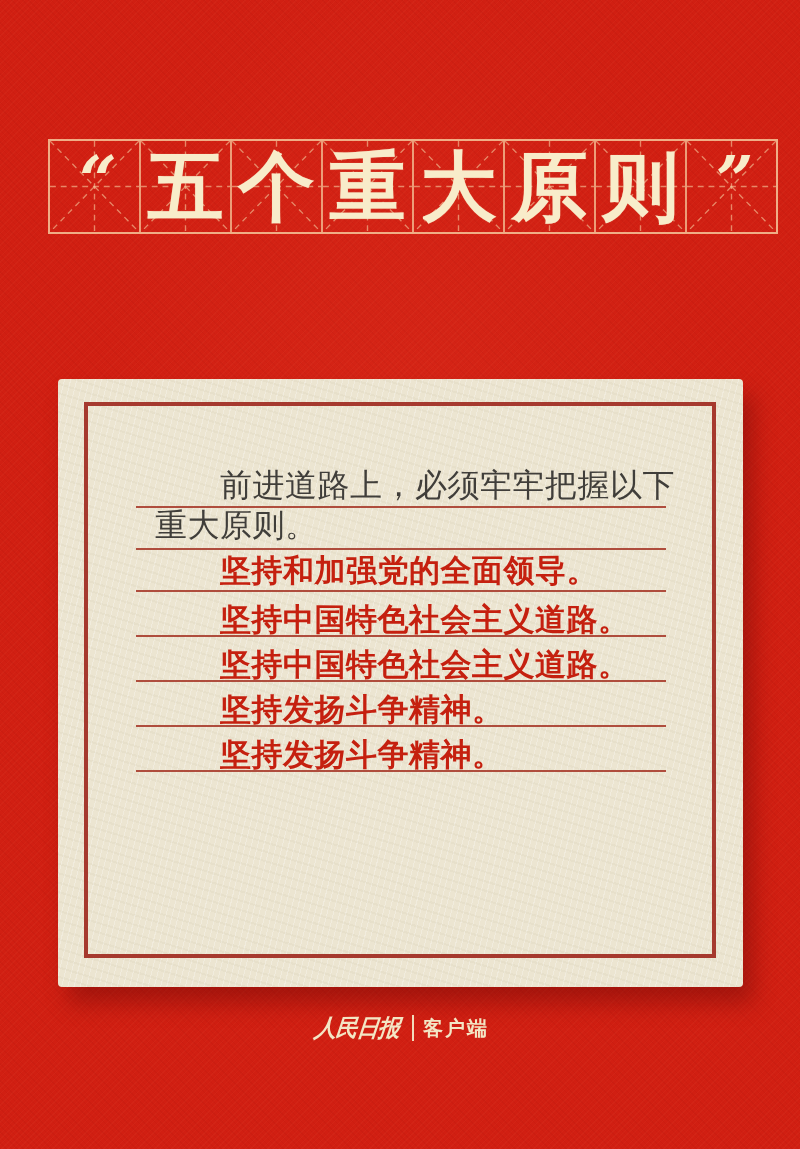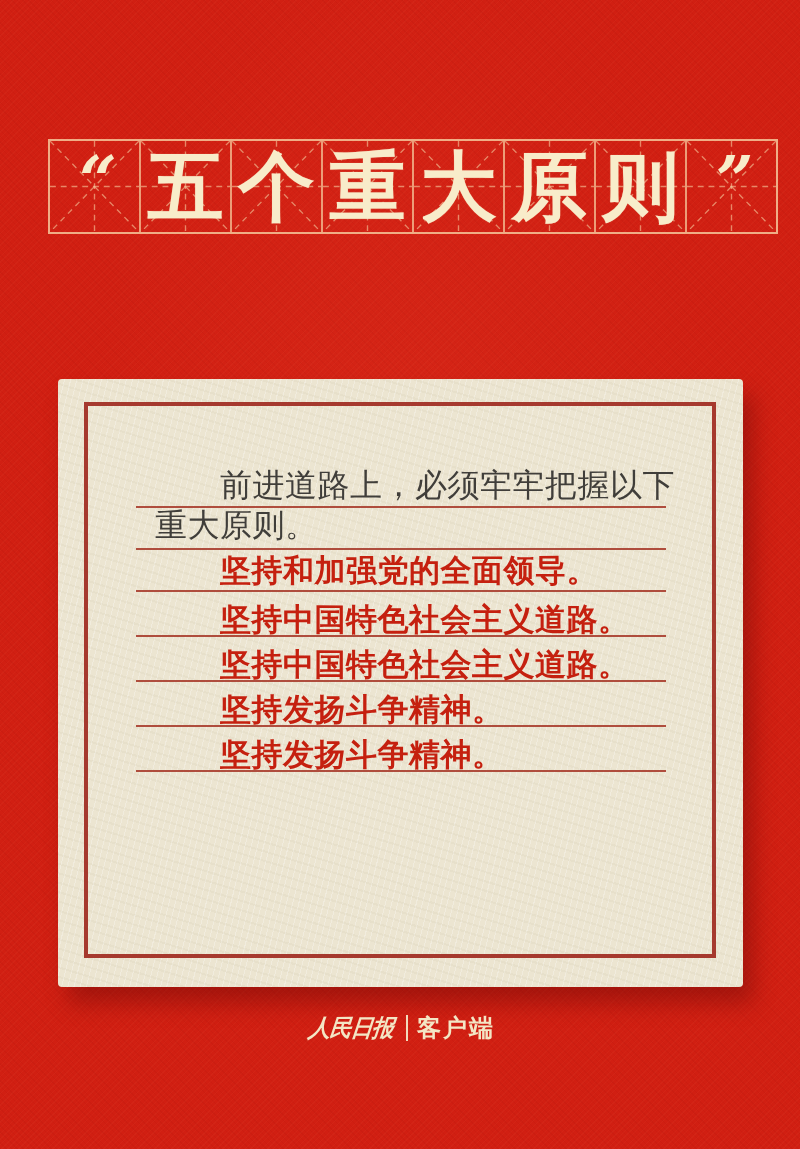--- a/index.html
+++ b/index.html
@@ -80,21 +80,21 @@
     display:flex; align-items:center; justify-content:center; gap:9px;
   }
   .masthead {
     font-family:"DejaVu Serif","Liberation Serif",serif;
     font-style:italic; font-weight:700; font-size:24px; line-height:1;
     color:#f3e6c5; transform:skewX(-6deg) scaleX(.92);
     letter-spacing:-1px;
   }
   .logo-divider { width:2px; height:26px; background:#f3e6c5; opacity:.95; }
   .client-label {
-    font-size:24px; font-weight:600; letter-spacing:2px; line-height:1;
+    font-size:20px; font-weight:600; letter-spacing:2px; line-height:1;
     color:#f3e6c5;
   }
 </style>
 </head>
 <body>
 
 <div class="poster">
 
   <div class="title-grid">
 

